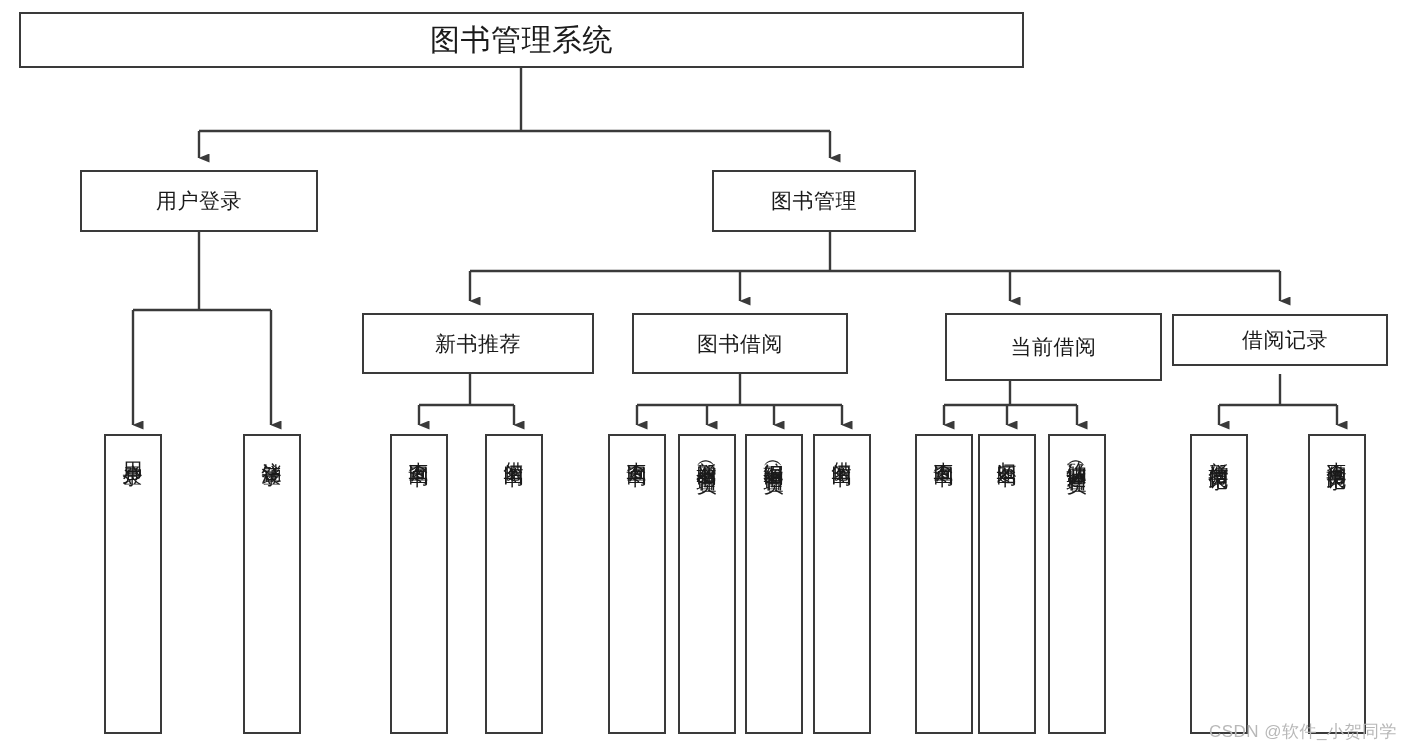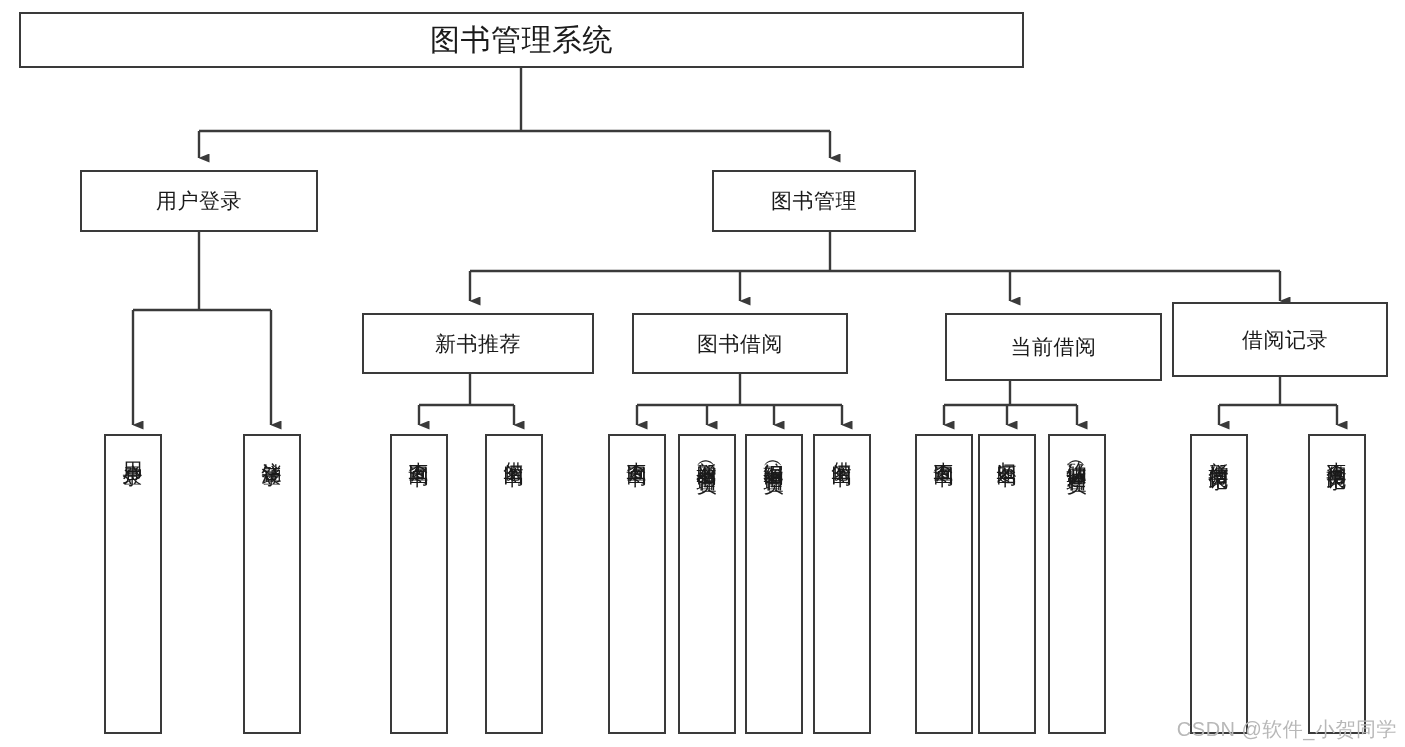--- a/index.html
+++ b/index.html
@@ -61,21 +61,21 @@
     font-size: 20px;
     line-height: 1.0;
     letter-spacing: 2px;
     white-space: nowrap;
     transform: none;
   }
   .watermark {
     position: absolute;
     right: 8px;
     bottom: 4px;
-    font-size: 20px;
+    font-size: 17px;
     color: #b8b8b8;
     white-space: nowrap;
     letter-spacing: 0.5px;
   }
 </style>
 </head>
 <body>
 
 <div id="diagram-root">
 
@@ -142,21 +142,21 @@
 
   <div class="node horiz" style="left:362px; top:313px; width:232px; height:61px;">
     <span class="node-label">新书推荐</span>
   </div>
   <div class="node horiz" style="left:632px; top:313px; width:216px; height:61px;">
     <span class="node-label">图书借阅</span>
   </div>
   <div class="node horiz" style="left:901px; top:313px; width:217px; height:68px;margin-left:44px;">
     <span class="node-label">当前借阅</span>
   </div>
-  <div class="node horiz" style="left:1172px; top:302px; width:216px; height:75px;padding-left:10px;">
+  <div class="node horiz" style="left:1172px; top:314px; width:216px; height:52px;padding-left:10px;">
     <span class="node-label">借阅记录</span>
   </div>
 
   <div class="node leaf" style="left:104px; top:434px; width:58px; height:300px;">
     <span class="node-label">用户登录</span>
   </div>
   <div class="node leaf" style="left:243px; top:434px; width:58px; height:300px;">
     <span class="node-label">注销登录</span>
   </div>
 

